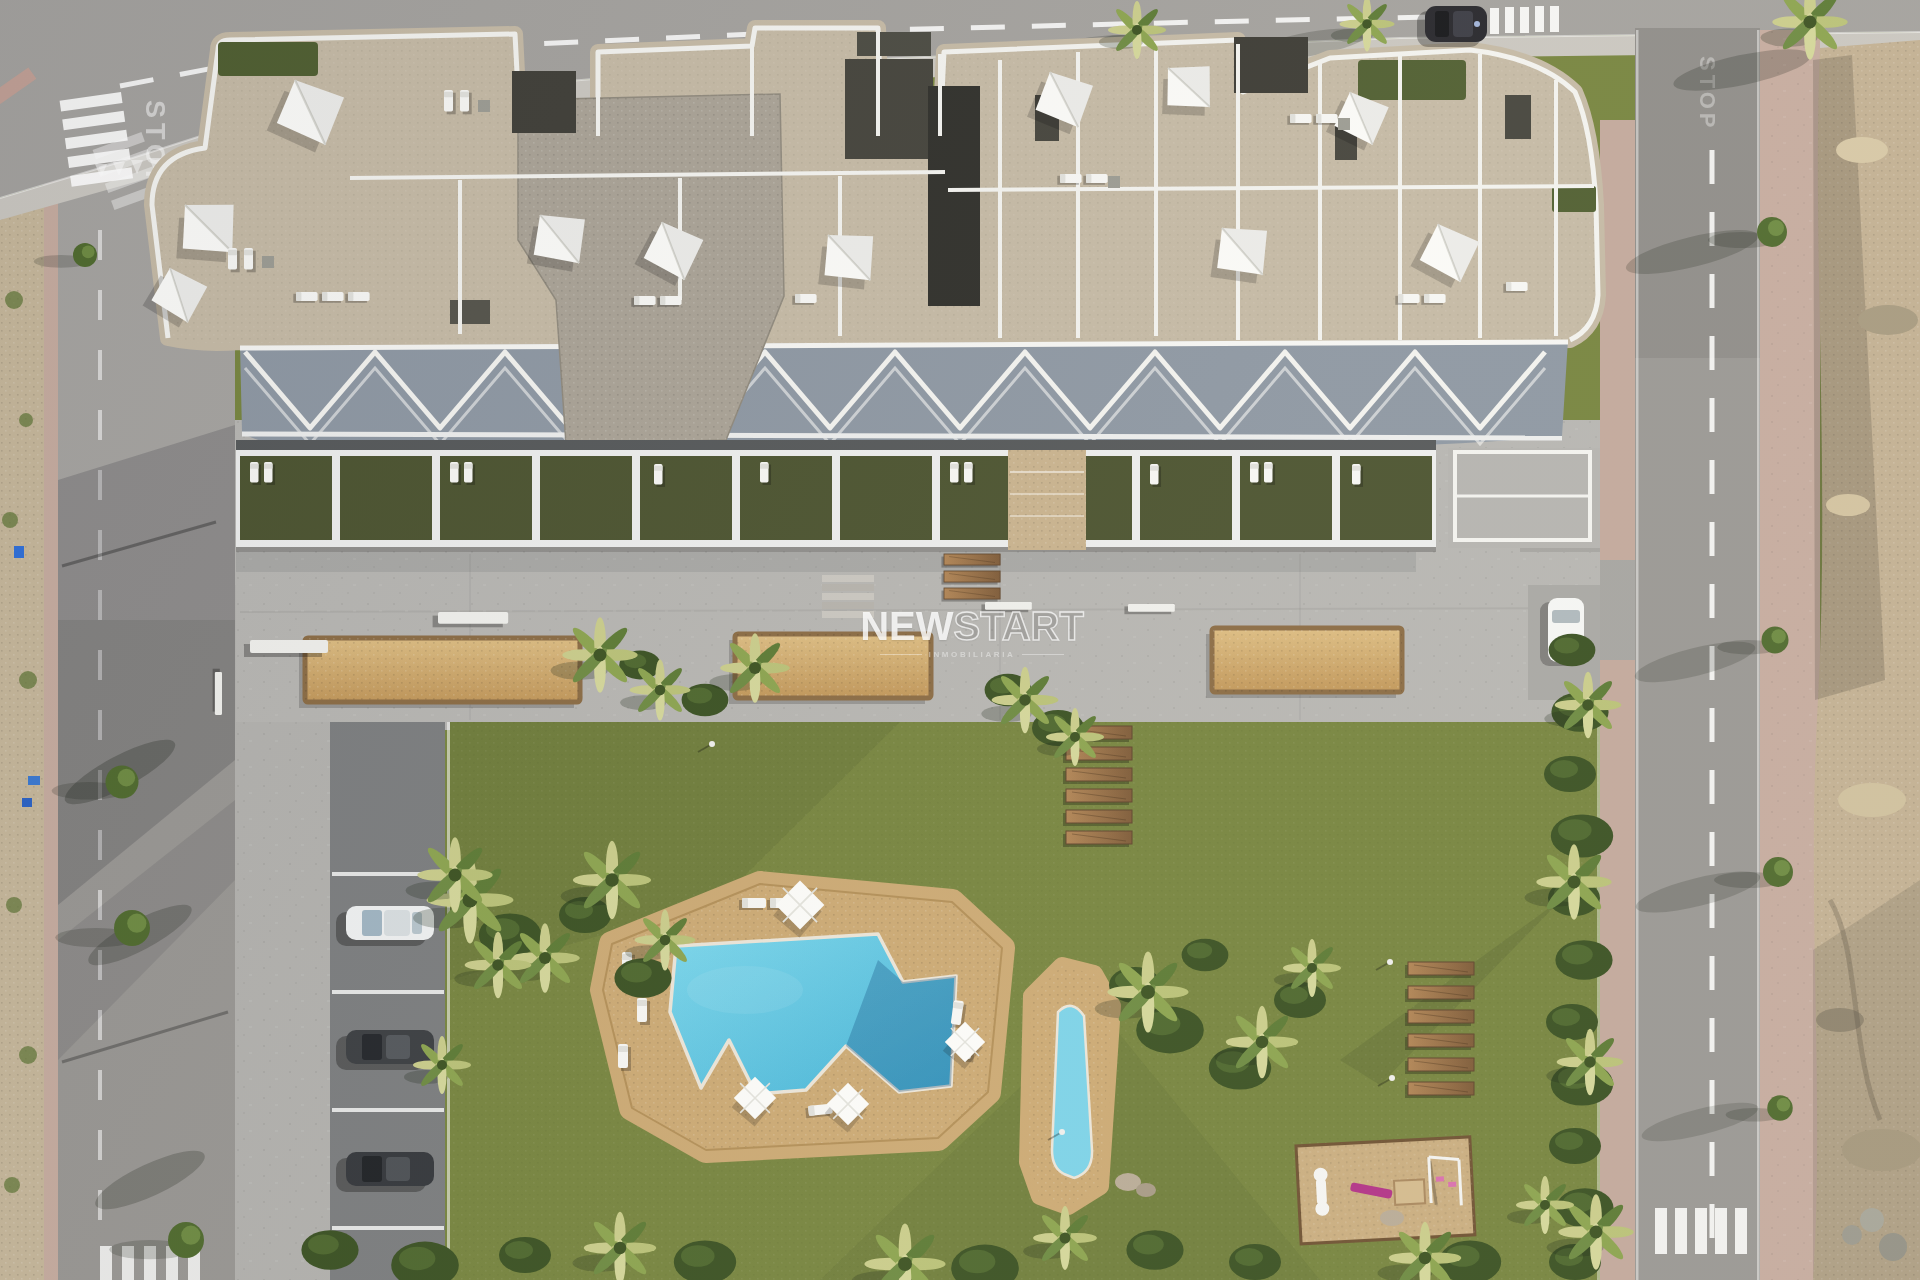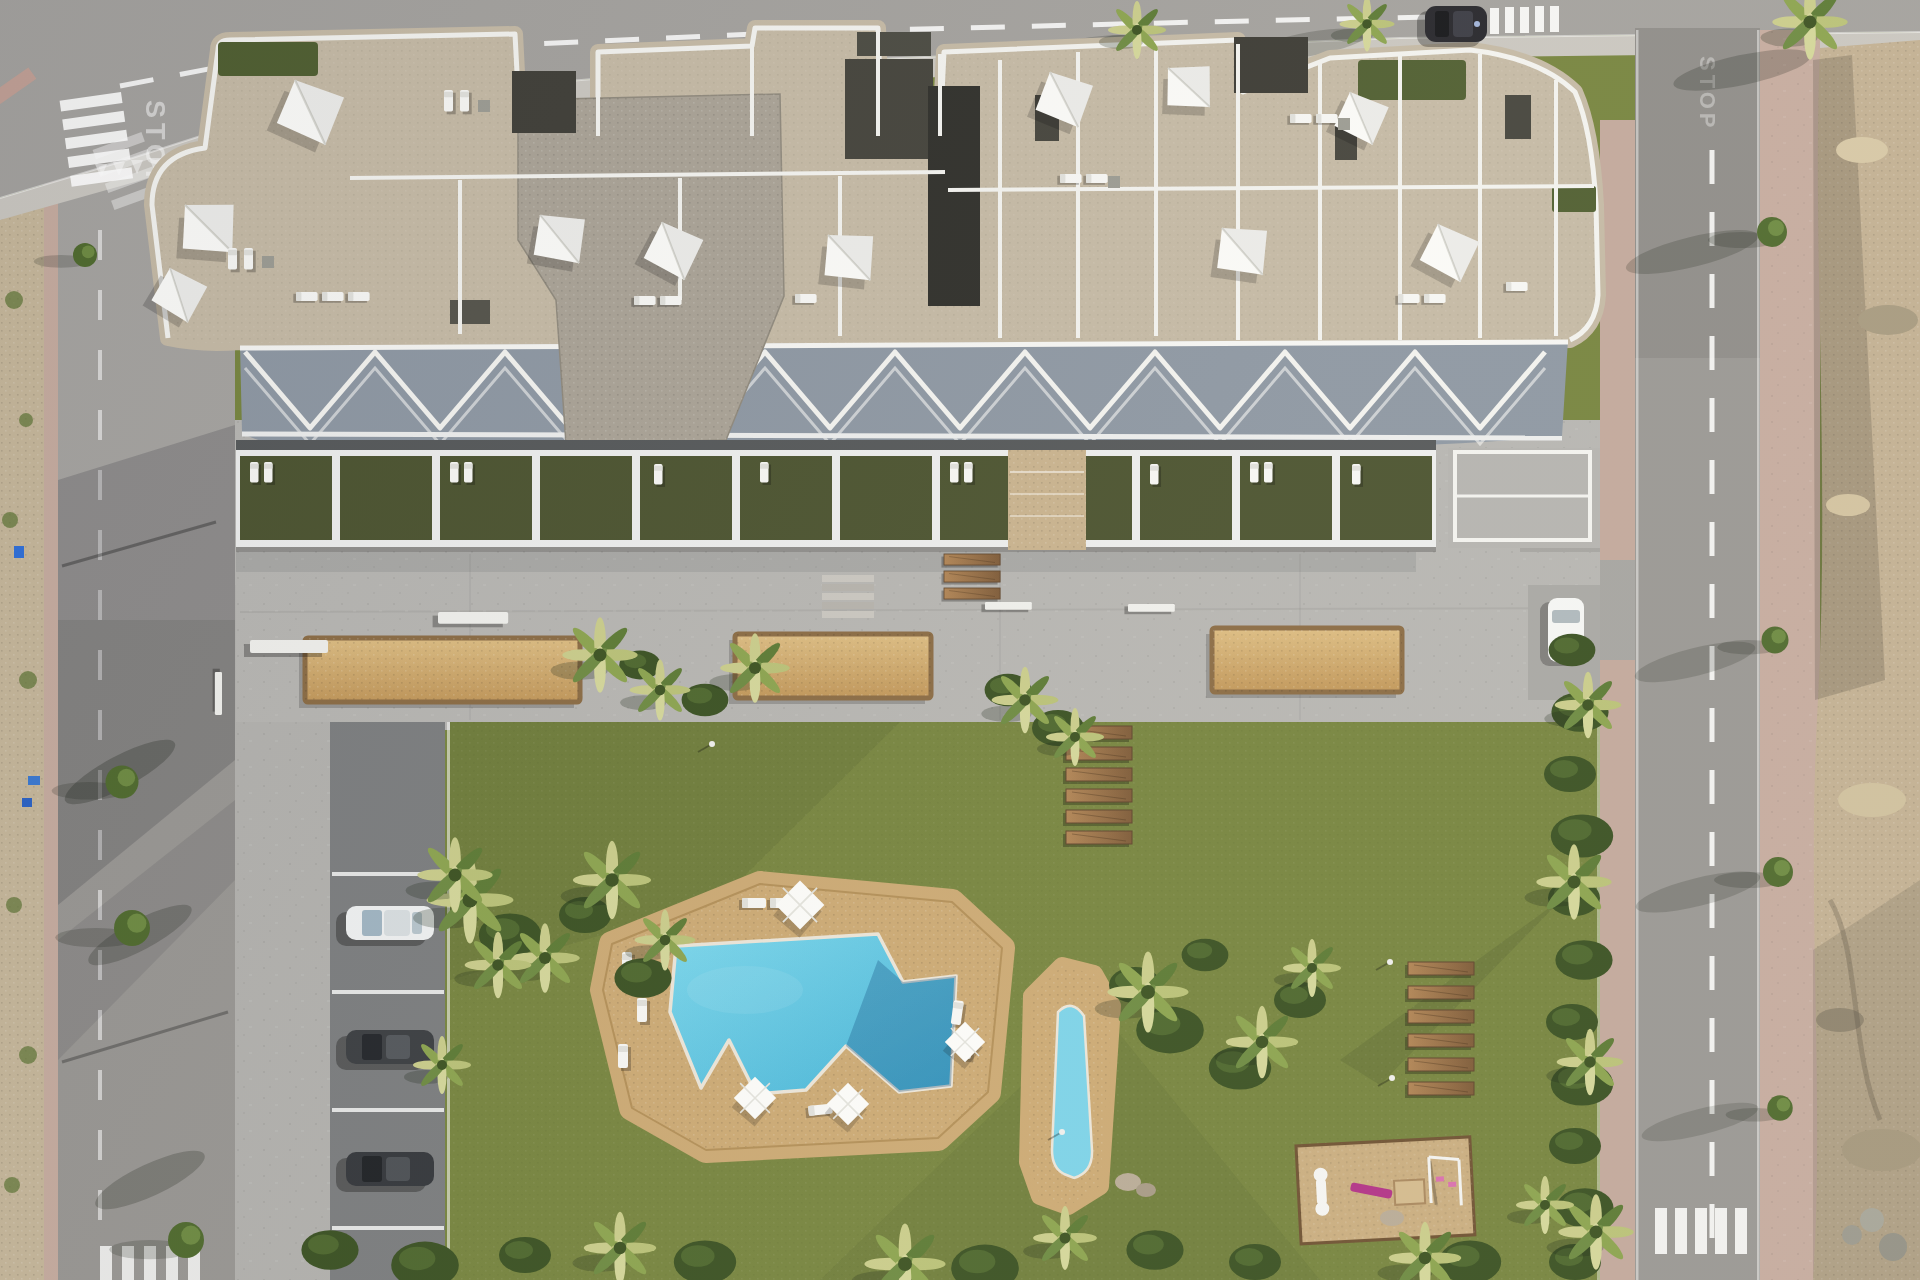--- a/index.html
+++ b/index.html
@@ -673,14 +673,24 @@
     <use href="#palm" transform="translate(442,1065)"></use>
 
     <use href="#palm" transform="translate(1137,30)"></use>
         <use href="#palm" transform="translate(1367,24) scale(0.95)"></use>
     <use href="#palm" transform="translate(1810,22) scale(1.3)"></use>
   </g>
 </svg>
 
 <div class="light-wash"></div>
 
-
+<div class="watermark">
+  <div class="wm-brand">
+    <span class="wm-bold">NEW</span><span class="wm-outline">START</span>
+  </div>
+  <div class="wm-tagline">
+    <span class="wm-line"></span>
+    <span>INMOBILIARIA</span>
+    <span class="wm-line"></span>
+  </div>
 </div>
 
+</div>
+
 </body></html>

